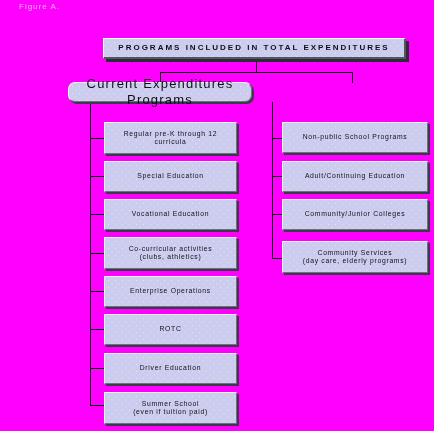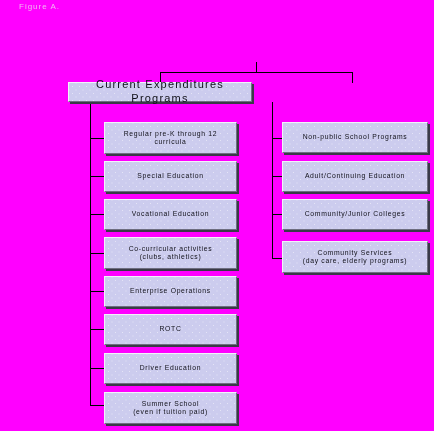--- a/index.html
+++ b/index.html
@@ -76,22 +76,23 @@
     border-left: 1px solid #ffffff;
     border-right: 2px solid #55555f;
     border-bottom: 2px solid #55555f;
     box-shadow: 3px 3px 0 0 #2c2c38;
   }
 
   
   .node.level2 {
     top: 82px;
     height: 20px;
-    font-size: 11px;
+    font-size: 13px;
     letter-spacing: 1.2px;
+    border-radius: 7px;
   }
   .node.level2.left  { left: 68px;  width: 184px; }
   .node.level2.right { left: 261px; width: 172px; }
 
   
   .node.leaf {
     font-size: 6.8px;
     letter-spacing: 0.7px;
     padding: 0 3px;
   }
@@ -122,20 +123,21 @@
   <div class="line line-h" style="left:90px; top:329px; width:15px;"></div>
   <div class="line line-h" style="left:90px; top:368px; width:15px;"></div>
   <div class="line line-h" style="left:90px; top:405px; width:15px;"></div>
 
   <div class="line line-v" style="left:272px; top:102px; height:157px;"></div>
   <div class="line line-h" style="left:272px; top:138px; width:11px;"></div>
   <div class="line line-h" style="left:272px; top:176px; width:11px;"></div>
   <div class="line line-h" style="left:272px; top:214px; width:11px;"></div>
   <div class="line line-h" style="left:272px; top:258px; width:11px;"></div>
 
+  <div class="node root">PROGRAMS INCLUDED IN TOTAL EXPENDITURES</div>
 
   <div class="node level2 left">Current Expenditures Programs</div>
 
 
   <div class="node leaf left" style="top:122px; height:32px;">
     <span class="label-lines">
       <span>Regular pre-K through 12</span>
       <span class="l2">curricula</span>
     </span>
   </div>

